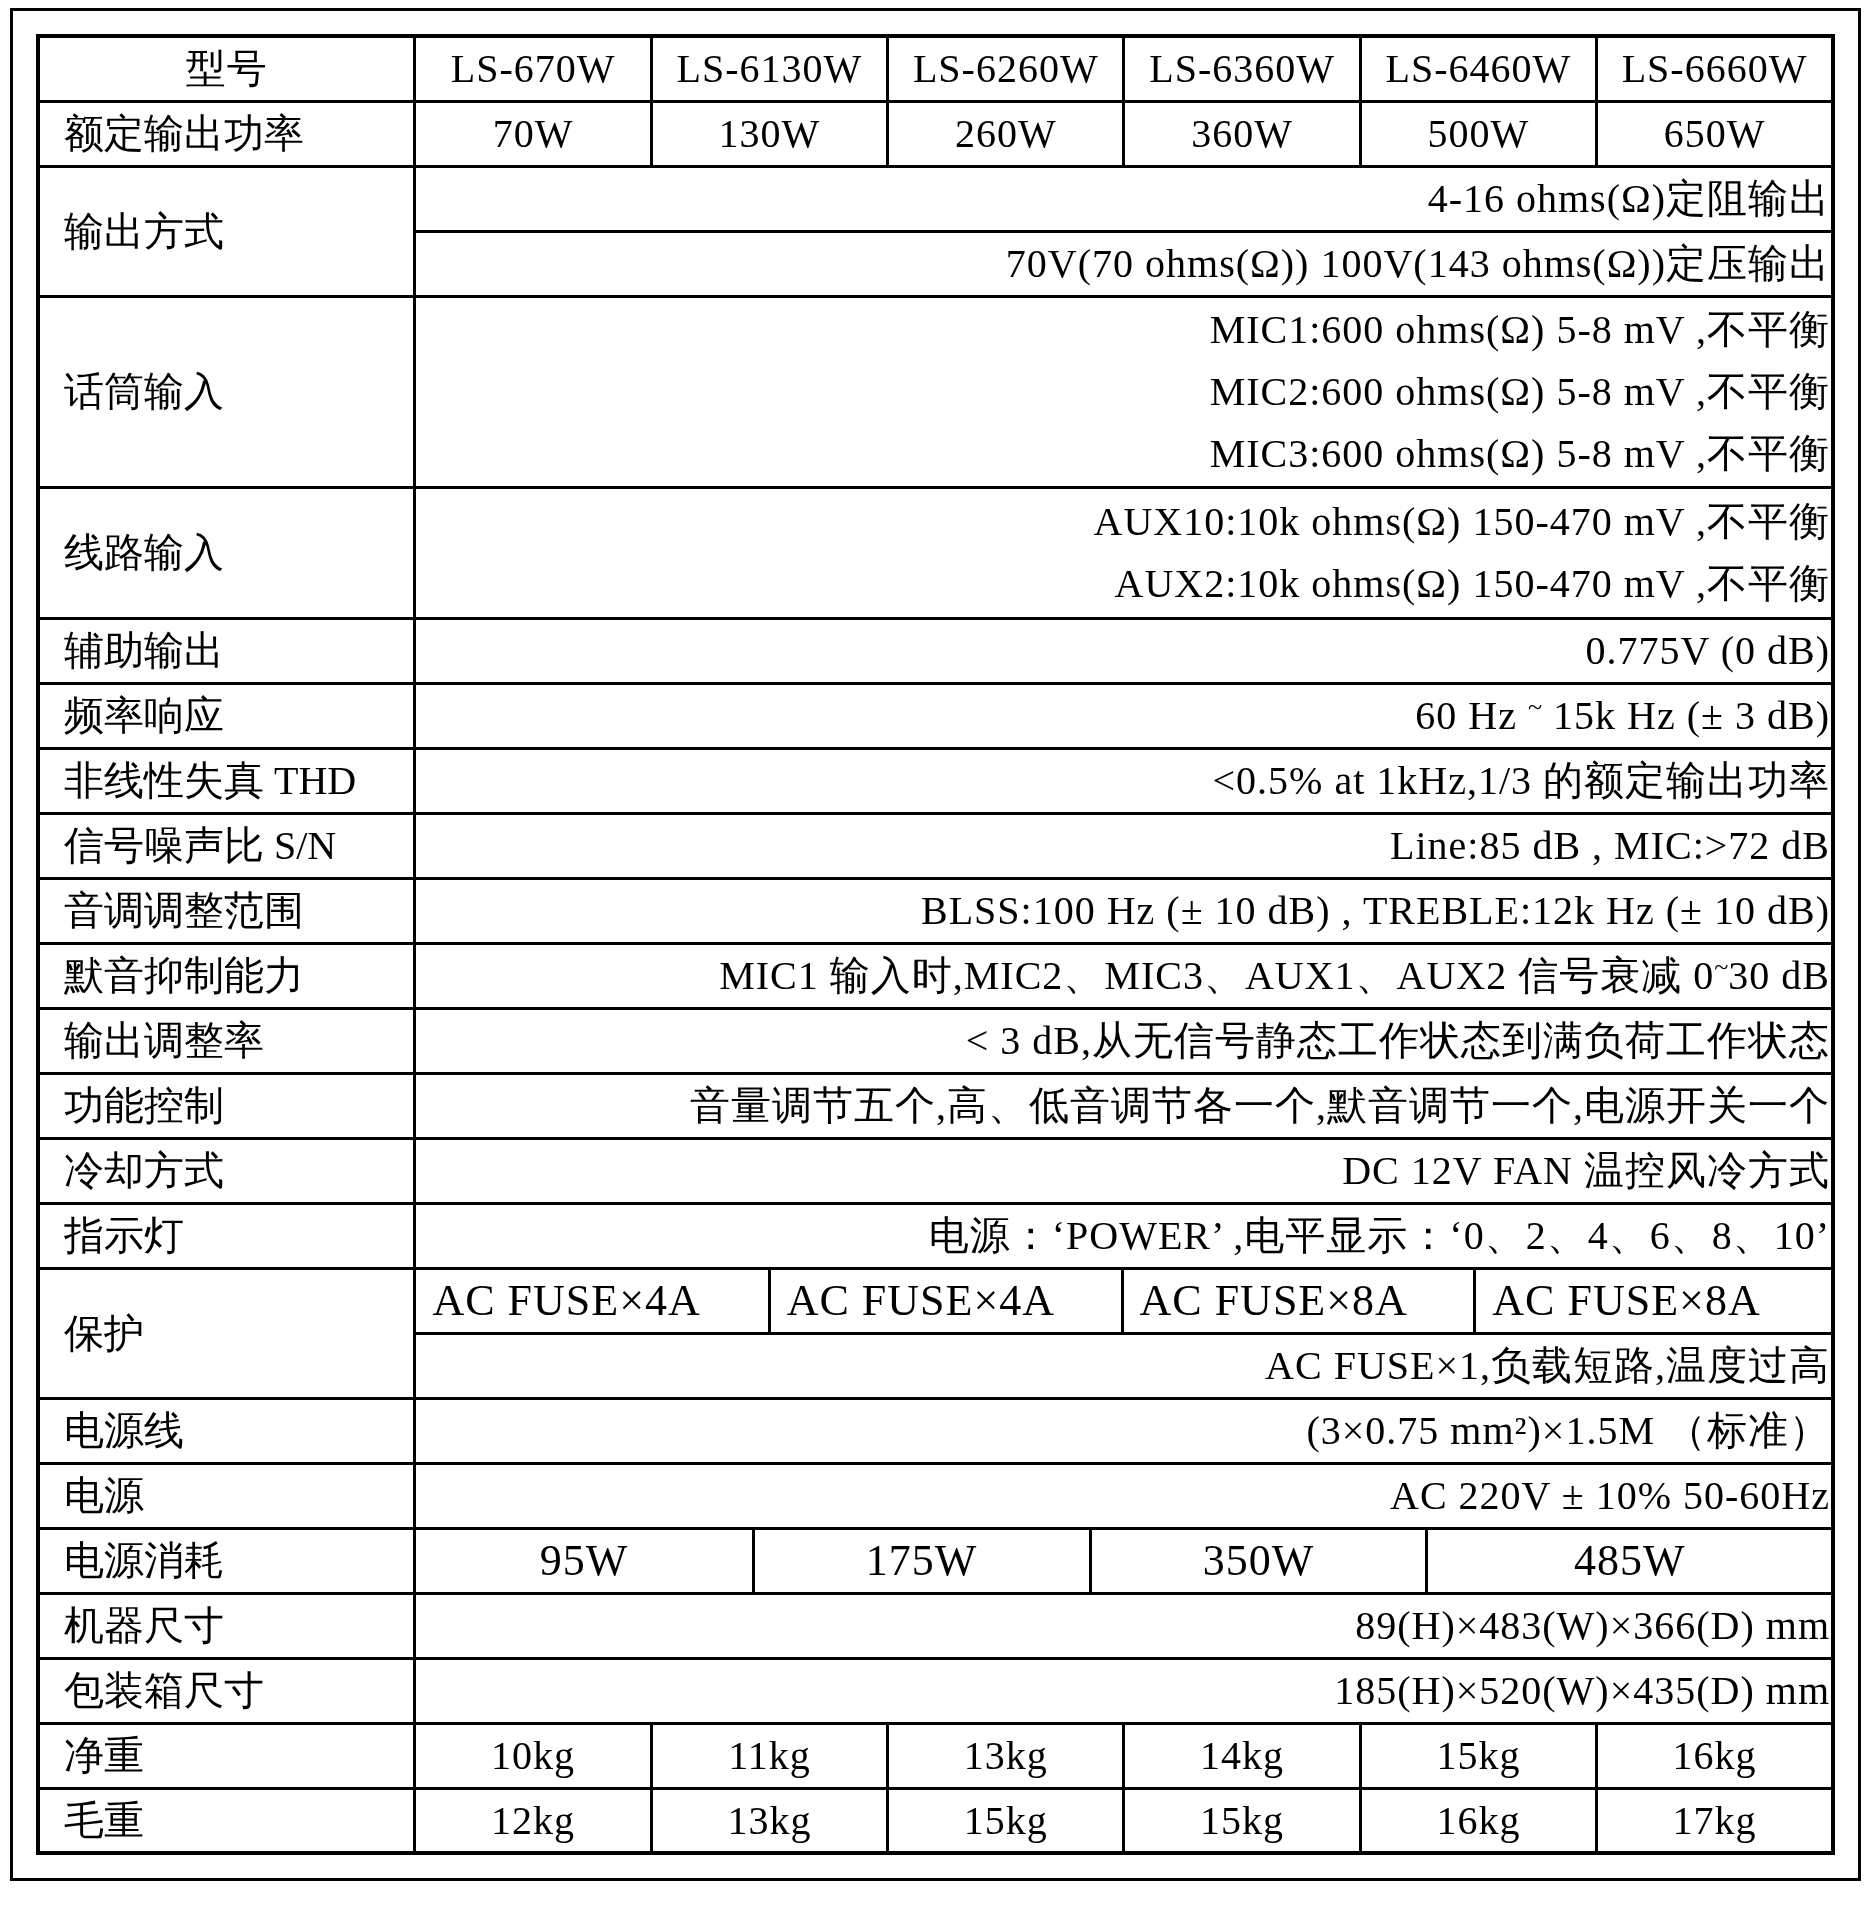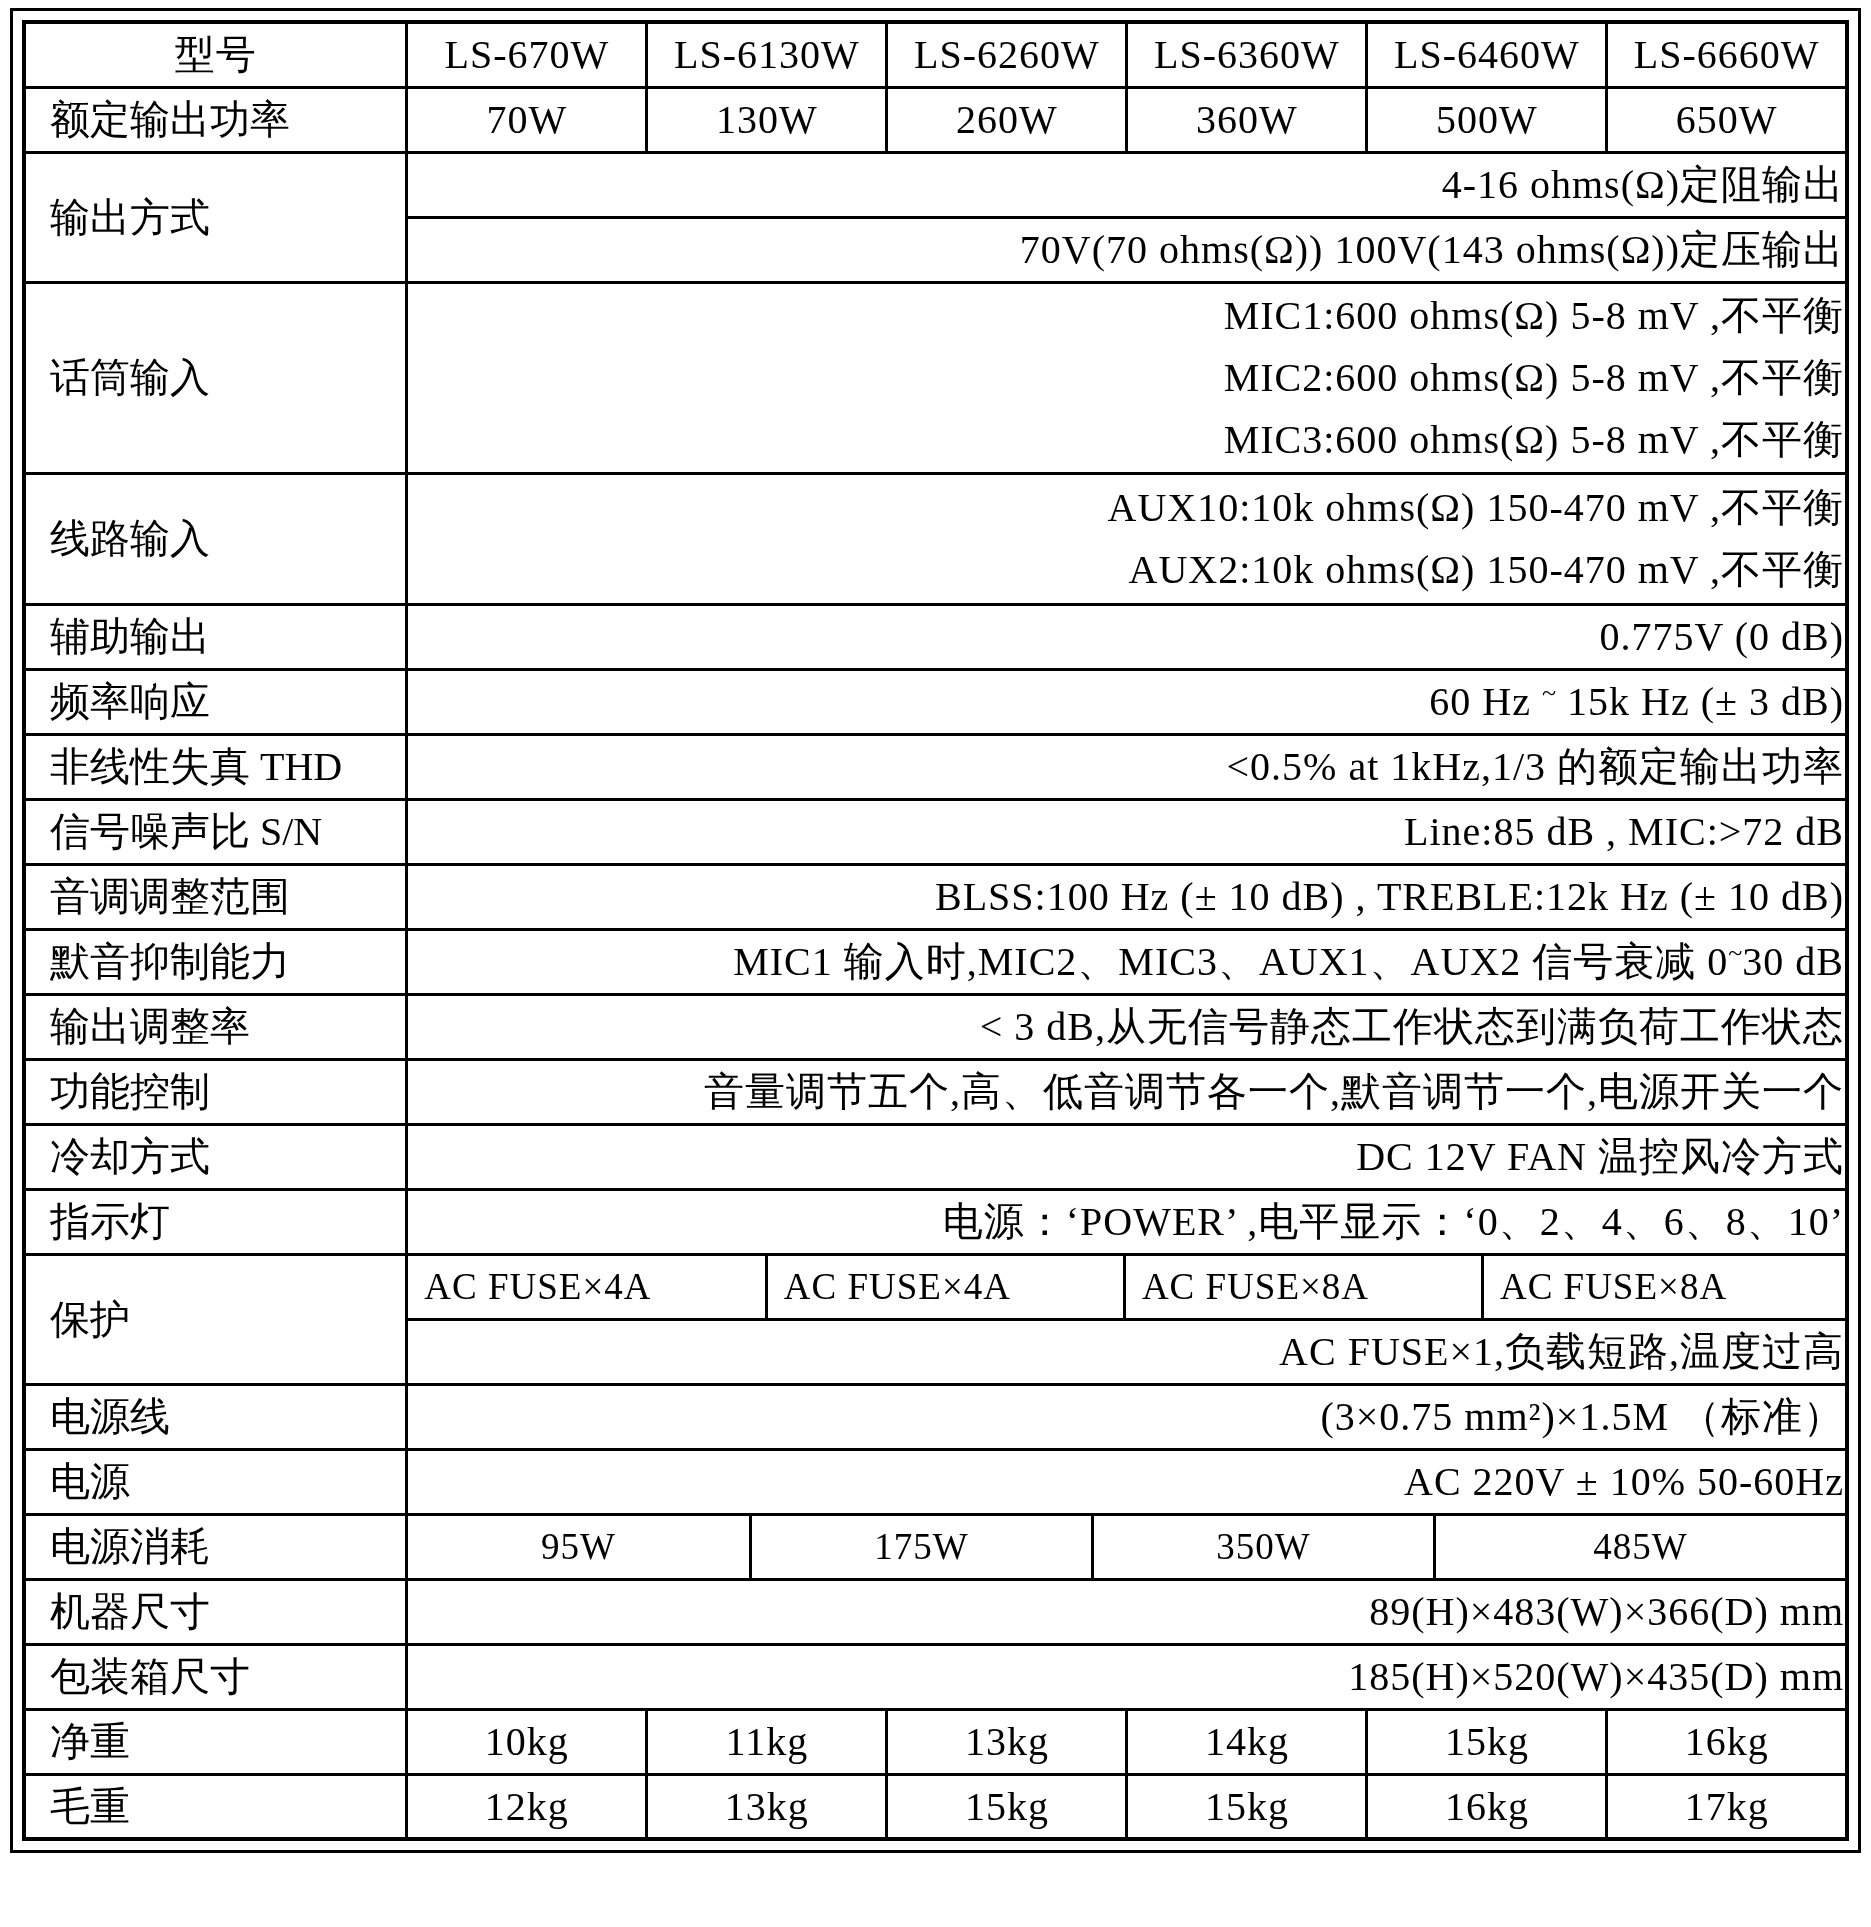--- a/index.html
+++ b/index.html
@@ -4,21 +4,21 @@
 <style>
   html, body { margin:0; padding:0; background:#ffffff; }
   body {
     width:1871px; height:1927px;
     font-family:"Liberation Serif","DejaVu Serif",serif;
     color:#000;
   }
   .frame {
     margin:8px 10px;
     border:3px solid #000;
-    padding:9px;
+    padding:23px;
   }
   table.spec {
     border-collapse:collapse;
     width:100%;
     table-layout:fixed;
     border:4px solid #000;
   }
   td {
     border:3px solid #000;
     font-size:40px;
@@ -30,21 +30,21 @@
   tr { height:65px; }
   tr.tall3 { height:186px; }
   tr.tall2 { height:131px; }
   .lbl { padding-left:24px; text-align:left;margin-top:20px; }
   .val { padding-left:20px; text-align:right; letter-spacing:1px; }
   .ctr { text-align:center; letter-spacing:1px; }
   .multiline div { line-height:62px; }
   sup.tld { font-size:26px; letter-spacing:0; }
   td.composite { padding:0; position:relative; }
   .flex4 { position:absolute; inset:0; display:flex; align-items:stretch; }
-  .flex4 > div { display:flex; align-items:center; font-size:37px; letter-spacing:1px; }
+  .flex4 > div { display:flex; align-items:center; font-size:44px; letter-spacing:1px; }
   .flex4 > div { border-right:3px solid #000; }
   .flex4 > div:last-child { border-right:none; }
   .fw-a { width:23.7%; } .fw-b { width:23.6%; } .fw-c { width:23.6%; } .fw-d { flex:1; }
   .flex4.left-cells > div { padding-left:16px; }
   .flex4.center-cells > div { justify-content:center; }
 </style>
 </head>
 <body>
 
 <div class="frame">

